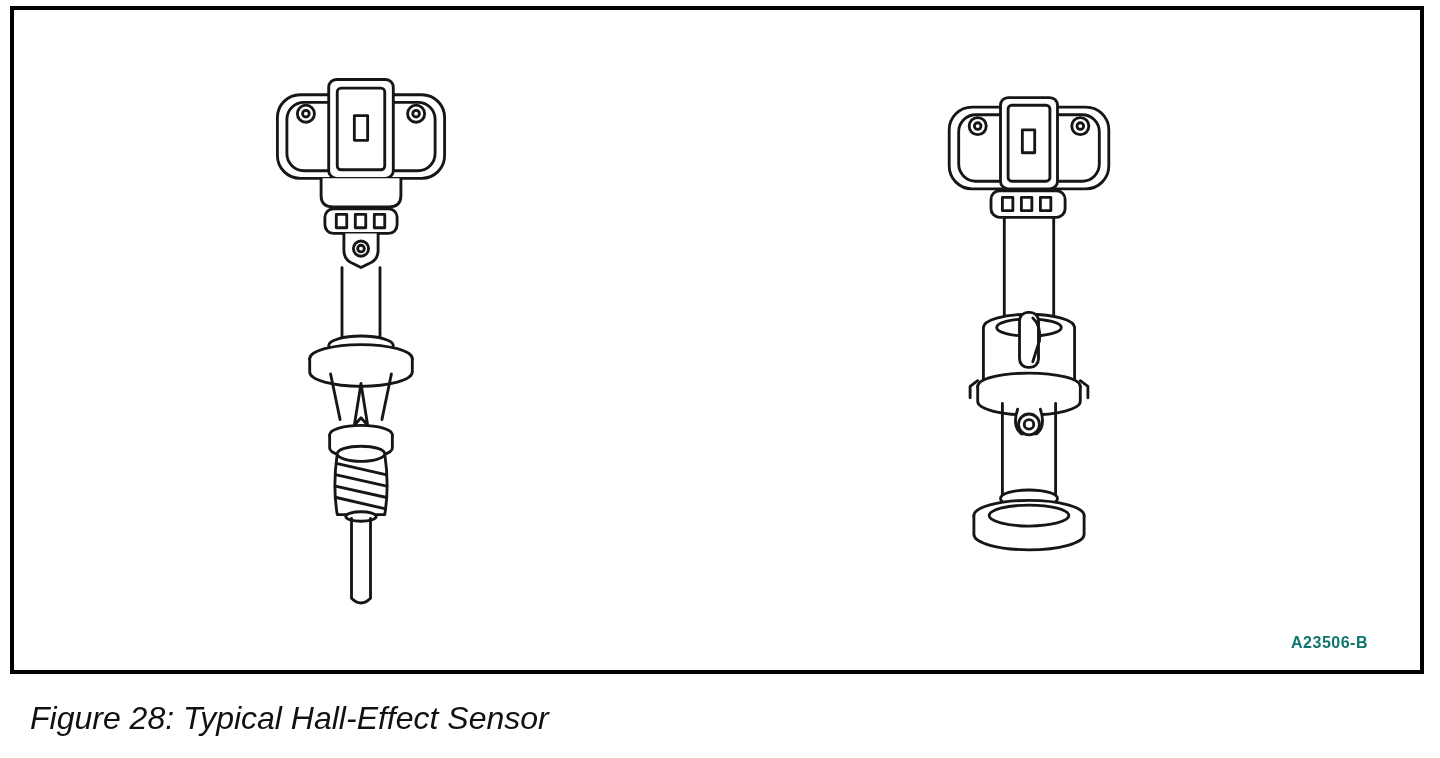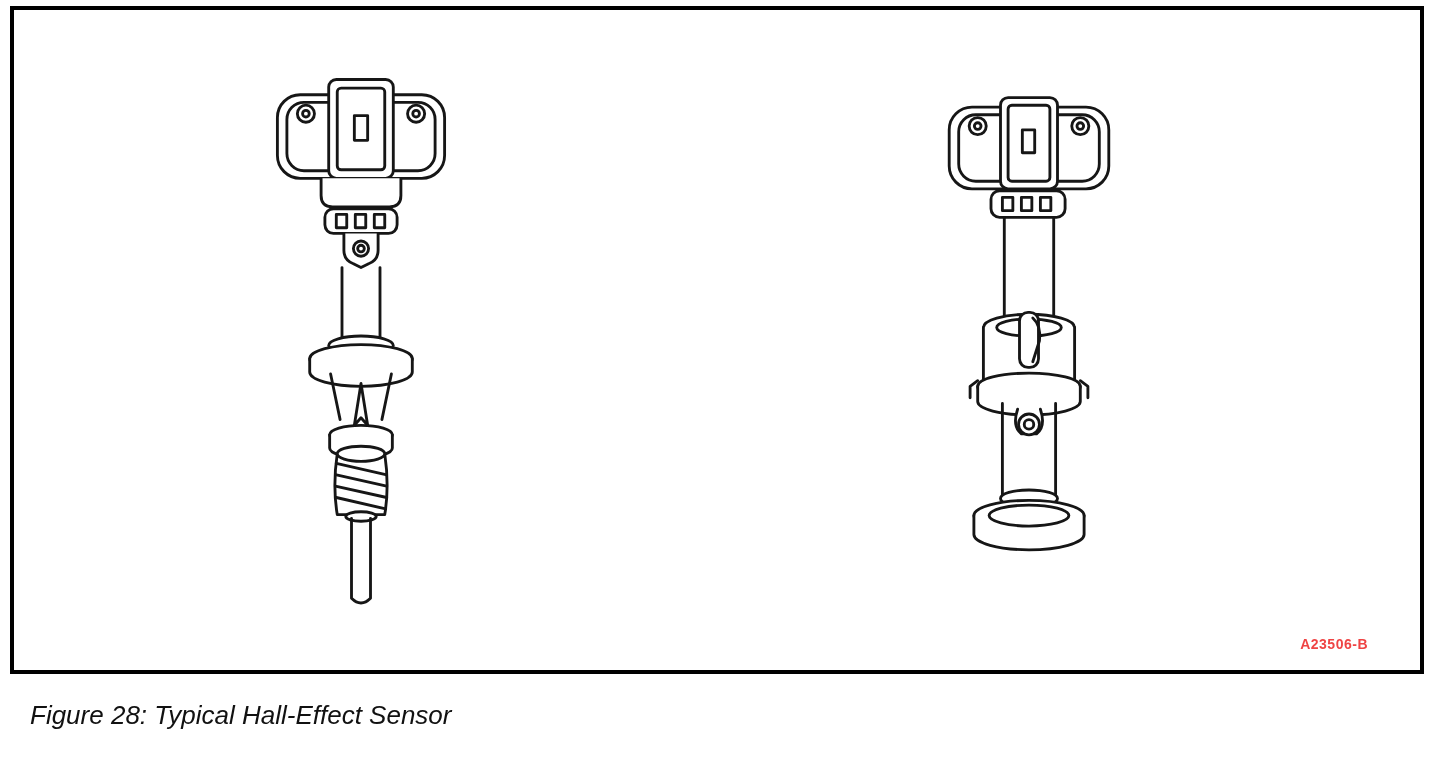--- a/index.html
+++ b/index.html
@@ -38,30 +38,30 @@
     left: 920px;
     top: 80px;
     width: 190px;
     height: 532px;
   }
   .ref-code {
     position: absolute;
     right: 52px;
     bottom: 18px;
     font-weight: bold;
-    font-size: 14px;
+    font-size: 16px;
     letter-spacing: 0.5px;
-    color: #ef4444;
+    color: #0f766e;
   }
   .caption {
     position: absolute;
     left: 30px;
     top: 700px;
     font-style: italic;
-    font-size: 26px;
+    font-size: 32px;
     color: #111111;
   }
 </style>
 </head>
 <body>
 
 <div class="page">
   <div class="figure-box">
 
     <svg class="art art-left" viewBox="0 0 200 580">

